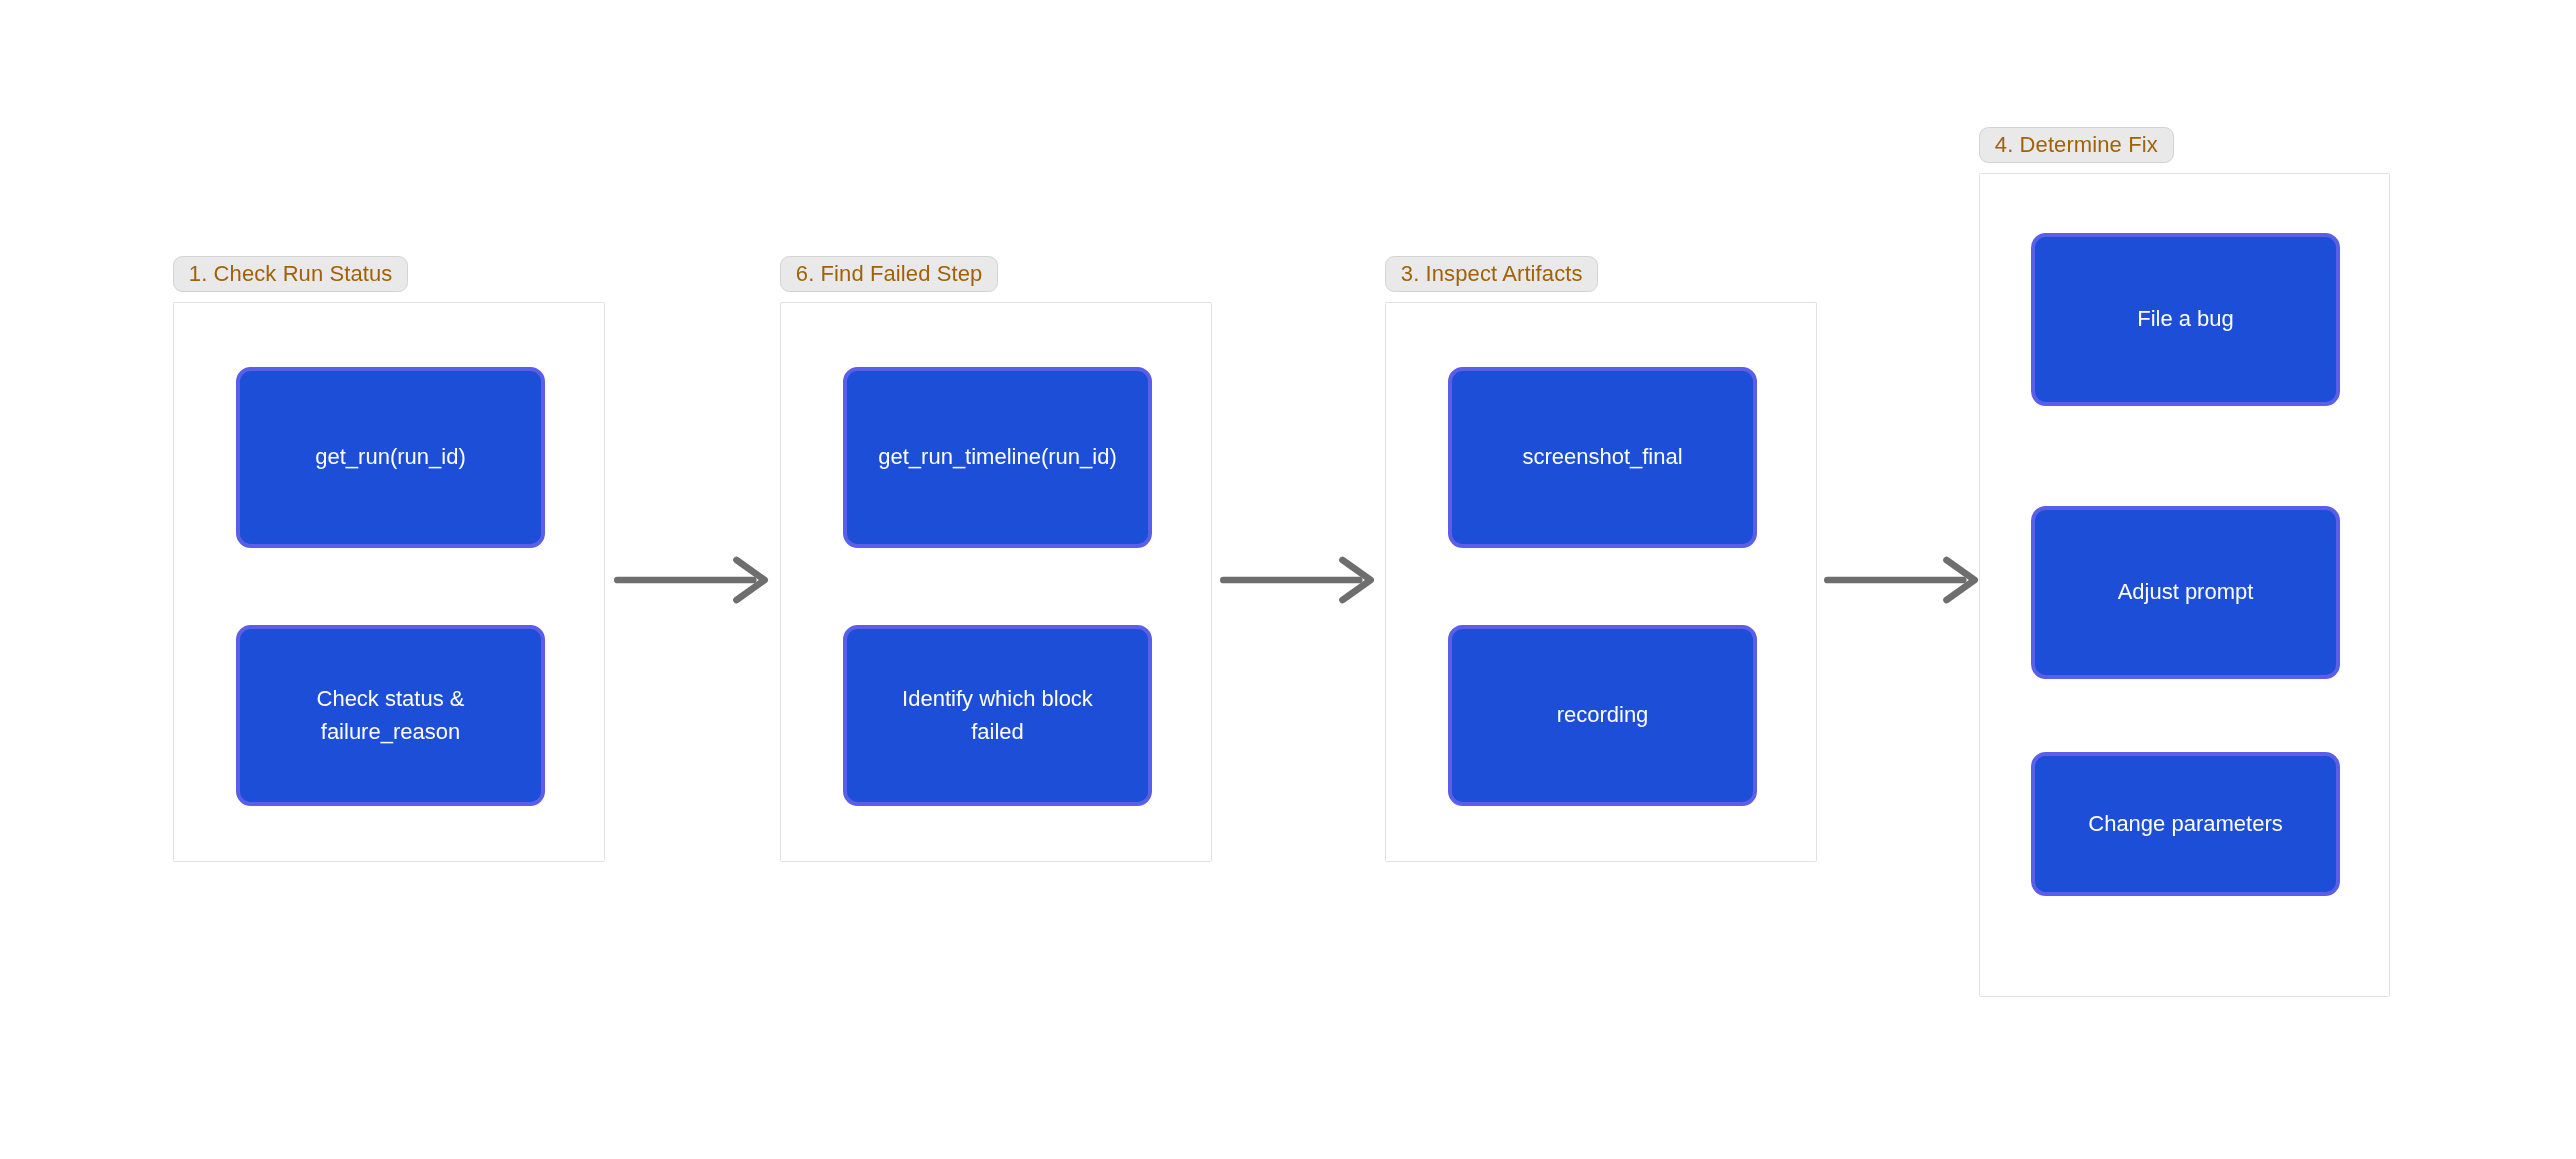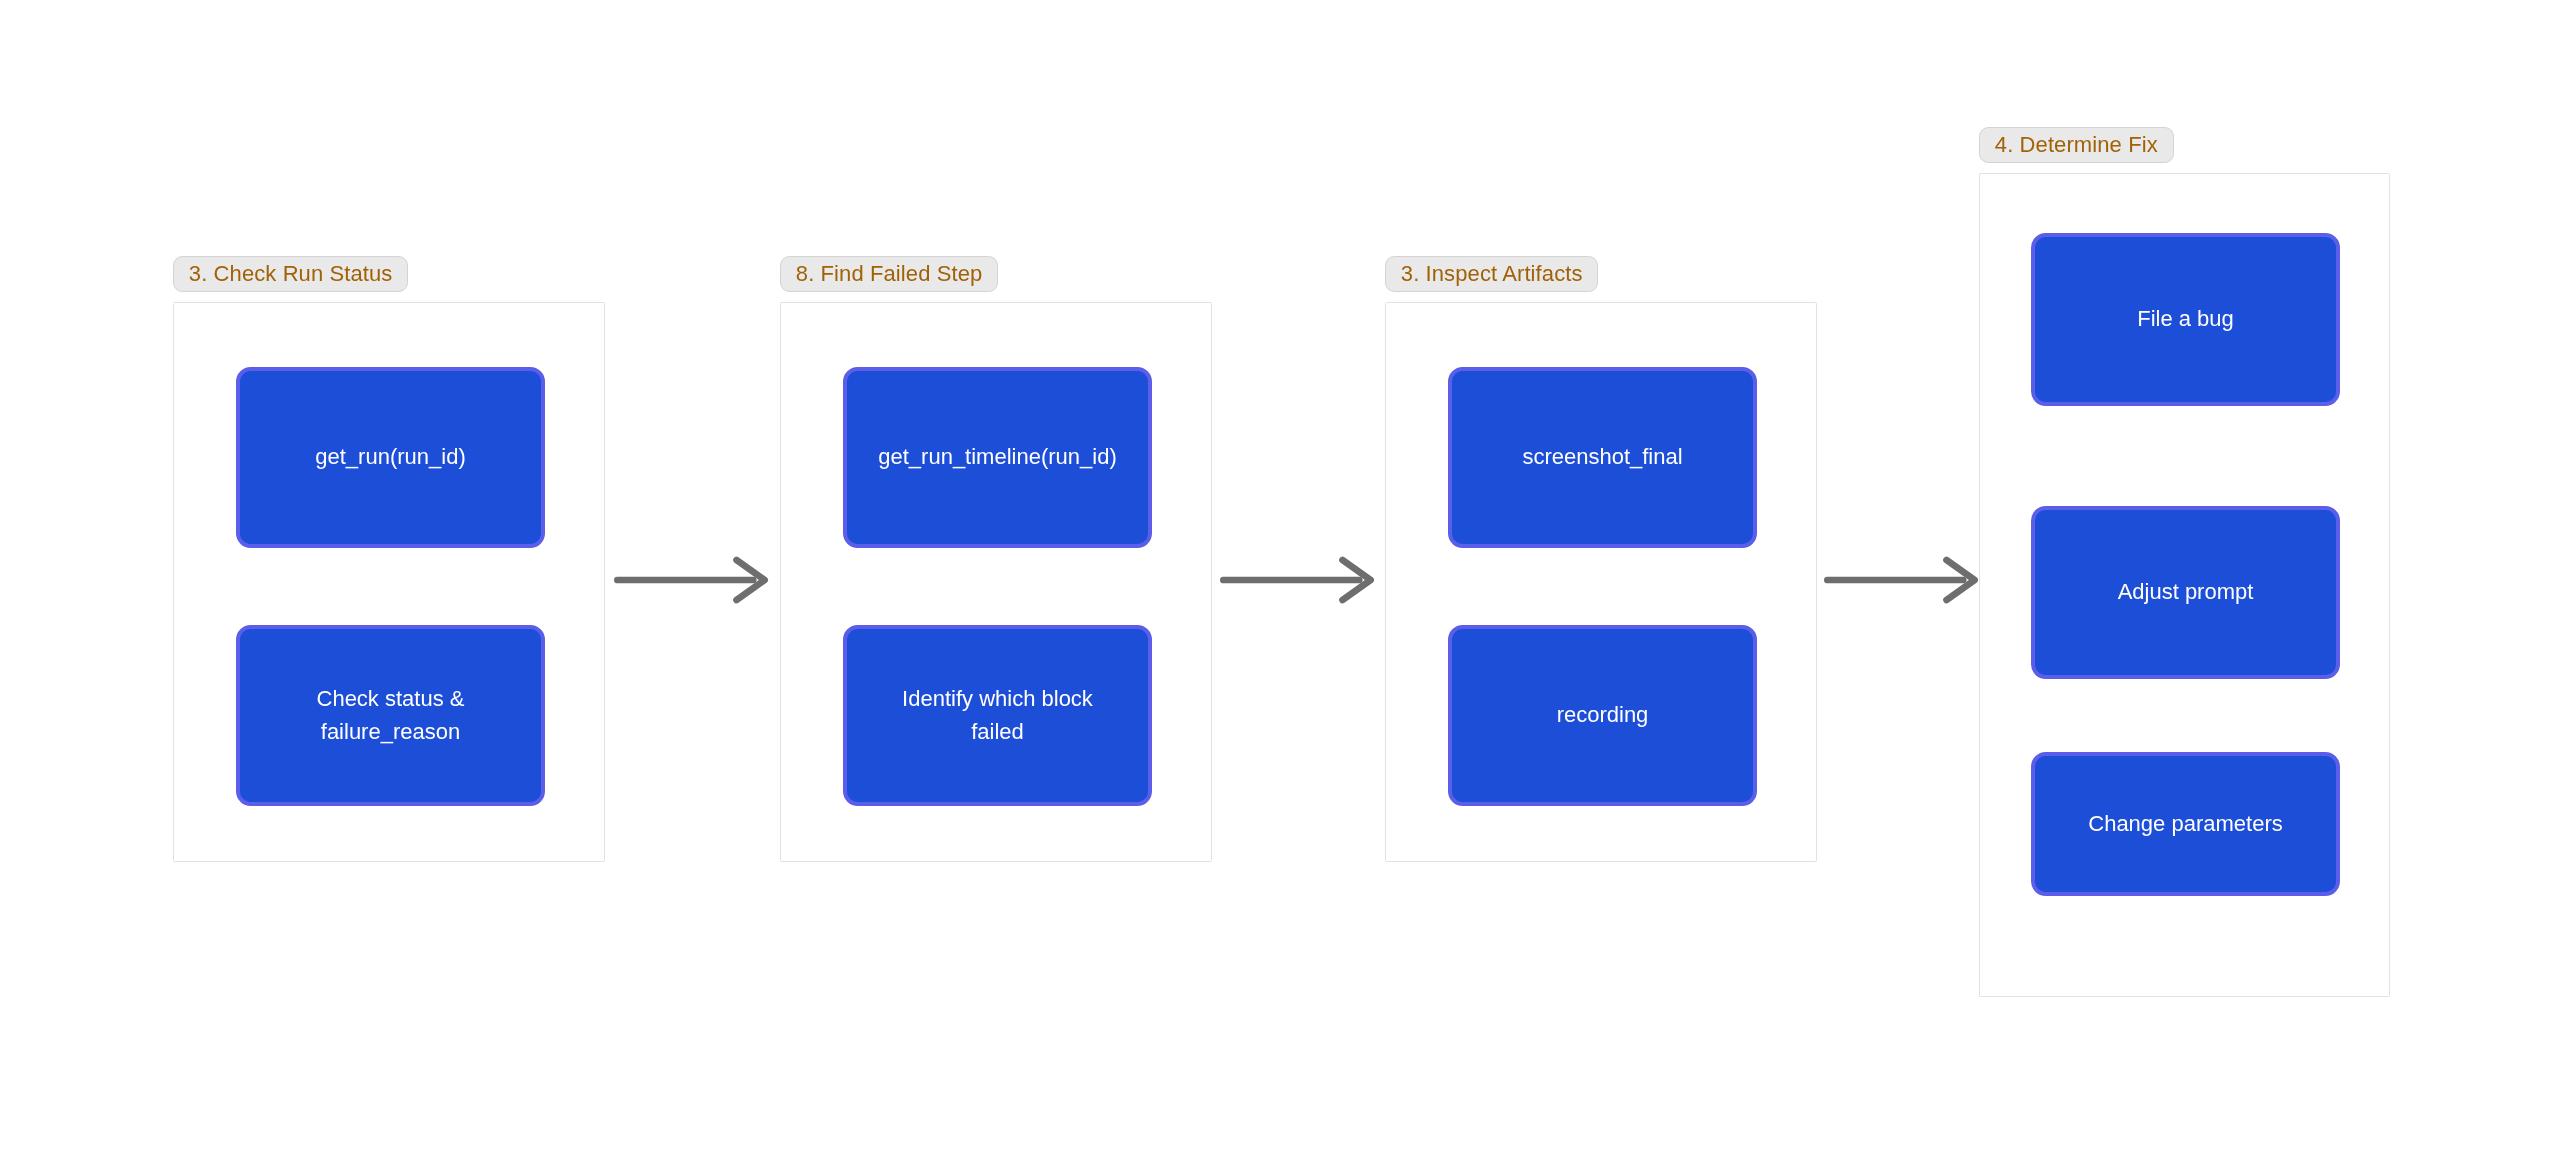--- a/index.html
+++ b/index.html
@@ -74,39 +74,39 @@
     position: absolute;
     overflow: visible;
   }
 </style>
 </head>
 <body>
 
 <div id="canvas">
 
   <div class="group-label" style="left:173px; top:256px;">
-    <span>3. Check Run Status</span>
+    <span>1. Check Run Status</span>
   </div>
   <div class="group" style="left:173px; top:302px; width:432px; height:560px;">
     <div class="node" style="left:62px; top:64px; width:309px; height:181px;">
       <span>get_run(run_id)</span>
     </div>
     <div class="node" style="left:62px; top:322px; width:309px; height:181px;">
       <span>Check status &amp;
 failure_reason</span>
     </div>
   </div>
 
   <svg class="arrow" style="left:616px; top:553px;" width="154" height="54" viewBox="0 0 230 80">
     <line x1="2" y1="40" x2="205" y2="40" stroke="#6e6e6e" stroke-width="10" stroke-linecap="round"></line>
     <polyline points="180,10 222,40 180,70" fill="none" stroke="#6e6e6e" stroke-width="10" stroke-linecap="round" stroke-linejoin="round"></polyline>
   </svg>
 
   <div class="group-label" style="left:780px; top:256px;">
-    <span>8. Find Failed Step</span>
+    <span>6. Find Failed Step</span>
   </div>
   <div class="group" style="left:780px; top:302px; width:432px; height:560px;">
     <div class="node" style="left:62px; top:64px; width:309px; height:181px;">
       <span>get_run_timeline(run_id)</span>
     </div>
     <div class="node" style="left:62px; top:322px; width:309px; height:181px;">
       <span>Identify which block
 failed</span>
     </div>
   </div>

